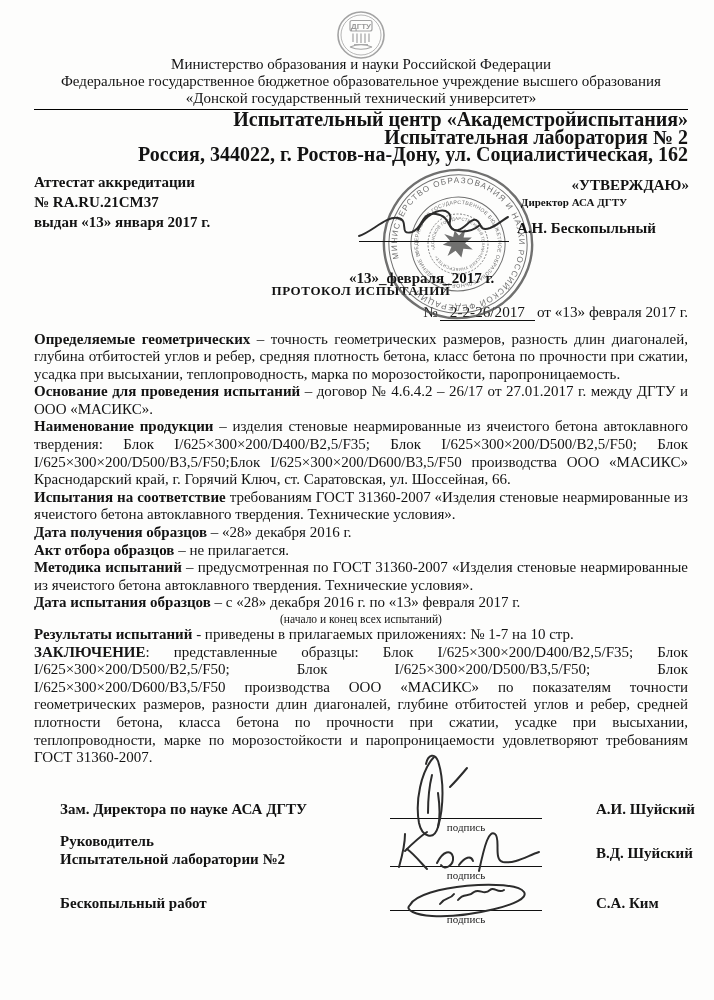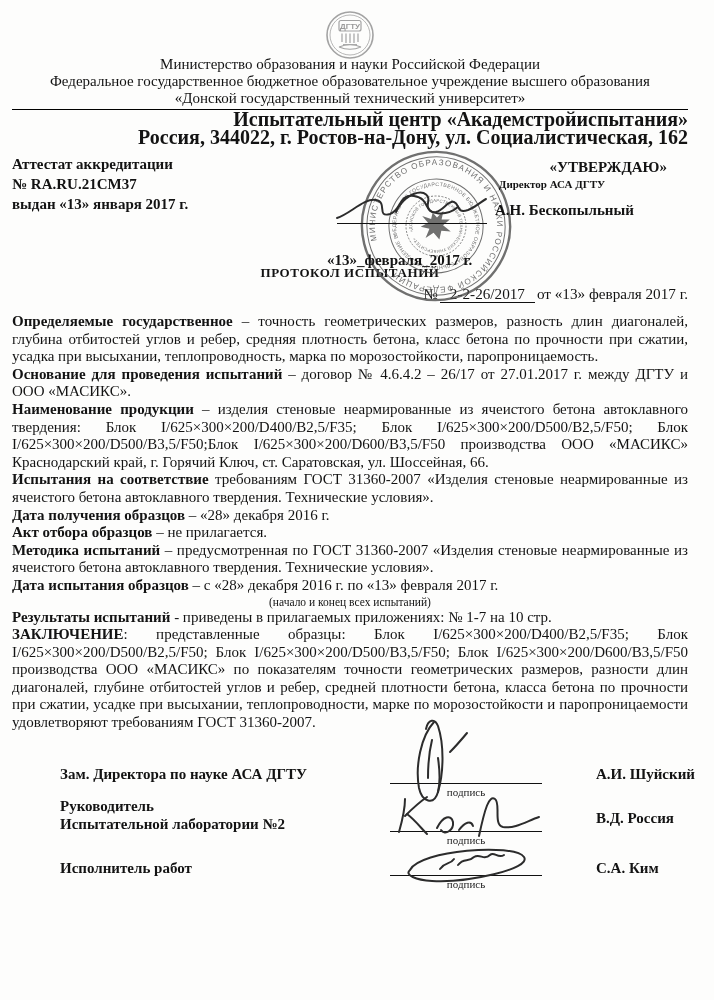--- a/index.html
+++ b/index.html
@@ -6,21 +6,21 @@
   html, body { background: #e8e8e8; }
   .page {
     position: relative;
     width: 714px; height: 1000px;
     margin: 0 auto;
     background: #fdfdfc;
     font-family: "Liberation Serif", "DejaVu Serif", serif;
     color: #131313;
     overflow: hidden;
   }
-  .content { padding: 0 26px 0 12px; }
+  .content { padding: 0 26px 0 34px; }
 
   
   .logo-wrap { text-align: center; padding-top: 8px; height: 56px; }
   .hdr { text-align: center; font-size: 15px; line-height: 17px; }
   .hdr-rule { border: none; border-top: 1.6px solid #000; margin: 2px 0 1px 0; }
   .hdr-bold { text-align: right; font-size: 20px; line-height: 17.5px; font-weight: bold; }
 
   
   .band { position: relative; height: 112px; }
   .accred { position: absolute; left: 0; top: 8px; font-weight: bold; font-size: 15px; line-height: 20px; }
@@ -72,20 +72,21 @@
         </g>
         <text x="31" y="21.3" font-size="8" text-anchor="middle" fill="#9a9a9a" font-weight="bold" font-family="Liberation Sans, sans-serif">ДГТУ</text>
       </svg>
     </div>
 
     <div class="hdr">Министерство образования и науки Российской Федерации</div>
     <div class="hdr">Федеральное государственное бюджетное образовательное учреждение высшего образования</div>
     <div class="hdr">«Донской государственный технический университет»</div>
     <hr class="hdr-rule">
     <div class="hdr-bold">Испытательный центр «Академстройиспытания»</div>
+    <div class="hdr-bold">Испытательная лаборатория № 2</div>
     <div class="hdr-bold">Россия, 344022, г. Ростов-на-Дону, ул. Социалистическая, 162</div>
 
     <div class="band">
 
       <div class="accred">
         <div>Аттестат аккредитации</div>
         <div>№ RA.RU.21СМ37</div>
         <div>выдан «13» января 2017 г.</div>
       </div>
 
@@ -128,21 +129,21 @@
         </g>
       </svg>
 
       <div class="approve-date">«13»_февраля_2017 г.</div>
     </div>
 
     <div class="ptitle">ПРОТОКОЛ ИСПЫТАНИЙ</div>
     <div class="pnum"><span>№</span><span class="pnum-underline">2-2-26/2017</span><span>от «13» февраля 2017 г.</span></div>
 
     <div class="body-text">
-      <p><b>Определяемые государственное</b><span> – точность геометрических размеров, разность длин диагоналей, глубина отбитостей углов и ребер, средняя плотность бетона, класс бетона по прочности при сжатии, усадка при высыхании, теплопроводность, марка по морозостойкости, паропроницаемость.</span></p>
+      <p><b>Определяемые геометрических</b><span> – точность геометрических размеров, разность длин диагоналей, глубина отбитостей углов и ребер, средняя плотность бетона, класс бетона по прочности при сжатии, усадка при высыхании, теплопроводность, марка по морозостойкости, паропроницаемость.</span></p>
       <p><b>Основание для проведения испытаний</b><span> – договор № 4.6.4.2 – 26/17 от 27.01.2017 г. между ДГТУ и ООО «МАСИКС».</span></p>
       <p><b>Наименование продукции</b><span> – изделия стеновые неармированные из ячеистого бетона автоклавного твердения: Блок I/625×300×200/D400/B2,5/F35; Блок I/625×300×200/D500/B2,5/F50; Блок I/625×300×200/D500/B3,5/F50;Блок I/625×300×200/D600/B3,5/F50 производства ООО «МАСИКС» Краснодарский край, г. Горячий Ключ, ст. Саратовская, ул. Шоссейная, 66.</span></p>
       <p><b>Испытания на соответствие</b><span> требованиям ГОСТ 31360-2007 «Изделия стеновые неармированные из ячеистого бетона автоклавного твердения. Технические условия».</span></p>
       <p><b>Дата получения образцов</b><span> – «28» декабря 2016 г.</span></p>
       <p><b>Акт отбора образцов</b><span>  – не прилагается.</span></p>
       <p><b>Методика испытаний</b><span> – предусмотренная по ГОСТ 31360-2007 «Изделия стеновые неармированные из ячеистого бетона автоклавного твердения. Технические условия».</span></p>
       <p><b>Дата испытания образцов</b><span> – с «28» декабря 2016 г. по «13» февраля 2017 г.</span></p>
       <div class="note">(начало и конец всех испытаний)</div>
       <p><b>Результаты испытаний</b><span> - приведены в прилагаемых приложениях: № 1-7 на 10 стр.</span></p>
 
@@ -154,23 +155,23 @@
 
     <div class="sig-label" style="top:12px">Зам. Директора по науке АСА ДГТУ</div>
     <div class="sig-line" style="left:390px; top:12px; height:18px"></div>
     <div class="sig-caption" style="left:390px; top:32px">подпись</div>
     <div class="sig-name" style="top:12px">А.И. Шуйский</div>
 
     <div class="sig-label" style="top:44px">Руководитель</div>
     <div class="sig-label" style="top:62px">Испытательной лаборатории №2</div>
     <div class="sig-line" style="left:390px; top:60px; height:18px"></div>
     <div class="sig-caption" style="left:390px; top:80px">подпись</div>
-    <div class="sig-name" style="top:56px">В.Д. Россия</div>
-
-    <div class="sig-label" style="top:106px">Исполнитель работ</div>
+    <div class="sig-name" style="top:56px">В.Д. Шуйский</div>
+
+    <div class="sig-label" style="top:106px">Бескопыльный работ</div>
     <div class="sig-line" style="left:390px; top:104px; height:18px"></div>
     <div class="sig-caption" style="left:390px; top:124px">подпись</div>
     <div class="sig-name" style="top:106px">С.А. Ким</div>
 
     <svg class="scrawl" style="left:404px; top:-38px" width="72" height="94" viewBox="0 0 72 94">
       <g fill="none" stroke="#2c2c2c" stroke-width="2" stroke-linecap="round">
         <path d="M30,6 C17,20 11,50 15,72 C18,86 30,90 34,76 C40,56 40,28 34,10 C31,2 24,3 22,13"></path>
         <path d="M24,62 C24,46 26,32 28,24"></path>
         <path d="M34,42 C36,56 36,68 34,76"></path>
         <path d="M46,36 C52,30 58,23 63,17"></path>

